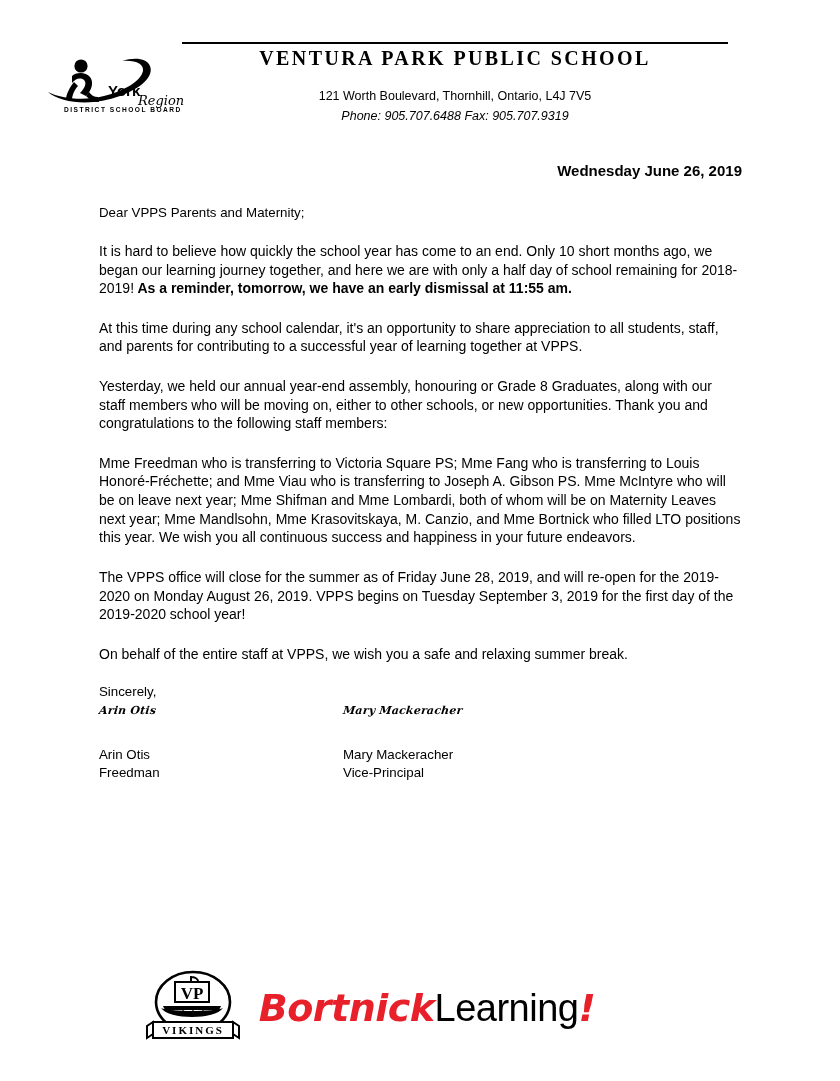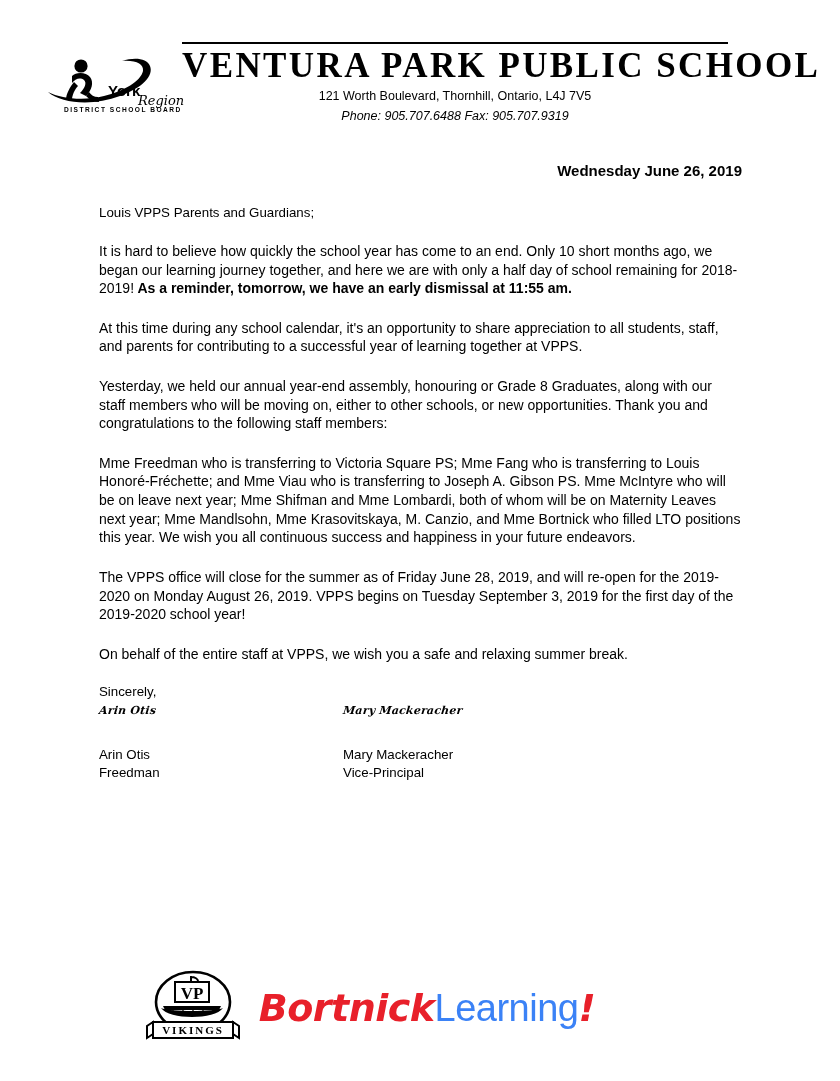--- a/index.html
+++ b/index.html
@@ -50,21 +50,21 @@
   }
 
   .school-name {
     position: absolute;
     left: 182px;
     top: 48px;
     width: 546px;
     text-align: center;
     font-family: "Liberation Serif", serif;
     font-weight: bold;
-    font-size: 35px;
+    font-size: 20px;
     letter-spacing: 2.4px;
     line-height: 1.05;
     white-space: nowrap;
   }
 
   .school-address,
   .school-contact {
     position: absolute;
     left: 182px;
     width: 546px;
@@ -219,21 +219,21 @@
 
     <div class="school-address">121 Worth Boulevard, Thornhill, Ontario, L4J 7V5</div>
 
     <div class="school-contact">Phone: 905.707.6488   Fax: 905.707.9319</div>
   </div>
 
   <div class="letter">
 
     <div class="letter-date">Wednesday June 26, 2019</div>
 
-    <div class="salutation">Louis VPPS Parents and Guardians;</div>
+    <div class="salutation">Dear VPPS Parents and Maternity;</div>
 
     <p class="body-para">
       <span>It is hard to believe how quickly the school year has come to an end. Only 10 short months ago, we began our learning journey together, and here we are with only a half day of school remaining for 2018-2019!</span><b> As a reminder, tomorrow, we have an early dismissal at 11:55 am.</b>
     </p>
 
     <p class="body-para">At this time during any school calendar, it's an opportunity to share appreciation to all students, staff, and parents for contributing to a successful year of learning together at VPPS.</p>
 
     <p class="body-para">Yesterday, we held our annual year-end assembly, honouring or Grade 8 Graduates, along with our staff members who will be moving on, either to other schools, or new opportunities. Thank you and congratulations to the following staff members:</p>
 
     <p class="body-para">Mme Freedman who is transferring to Victoria Square PS; Mme Fang who is transferring to Louis Honoré-Fréchette; and Mme Viau who is transferring to Joseph A. Gibson PS.  Mme McIntyre who will be on leave next year; Mme Shifman and Mme Lombardi, both of whom will be on Maternity Leaves next year; Mme Mandlsohn, Mme Krasovitskaya, M. Canzio, and Mme Bortnick who filled LTO positions this year.  We wish you all continuous success and happiness in your future endeavors.</p>
@@ -284,17 +284,17 @@
 
         <path d="M28 38 L28 45 M38 38 L38 47 M48 38 L48 48 M58 38 L58 47 M68 38 L68 45" stroke="#000000" stroke-width="1.2"></path>
 
         <path d="M8 54 L88 54 L88 70 L8 70 Z" fill="#ffffff" stroke="#000000" stroke-width="2"></path>
         <path d="M8 54 L2 58 L2 70 L8 66 Z M88 54 L94 58 L94 70 L88 66 Z" fill="#ffffff" stroke="#000000" stroke-width="2"></path>
         <text x="48" y="66" text-anchor="middle" font-family="Liberation Serif, serif" font-size="11" font-weight="bold" letter-spacing="2" fill="#000000">VIKINGS</text>
       </svg>
     </div>
 
     <div class="inspire-wordmark">
-      <span class="inspire-part" style="color: rgb(232, 32, 42);">Bortnick</span><span class="learning-part" style="color: #3b82f6;">Learning</span><span class="bang-part" style="color: rgb(232, 32, 42);">!</span>
+      <span class="inspire-part" style="color: rgb(232, 32, 42);">Bortnick</span><span class="learning-part" style="color: #000000;">Learning</span><span class="bang-part" style="color: rgb(232, 32, 42);">!</span>
     </div>
   </div>
 
 </div>
 
 </body></html>

